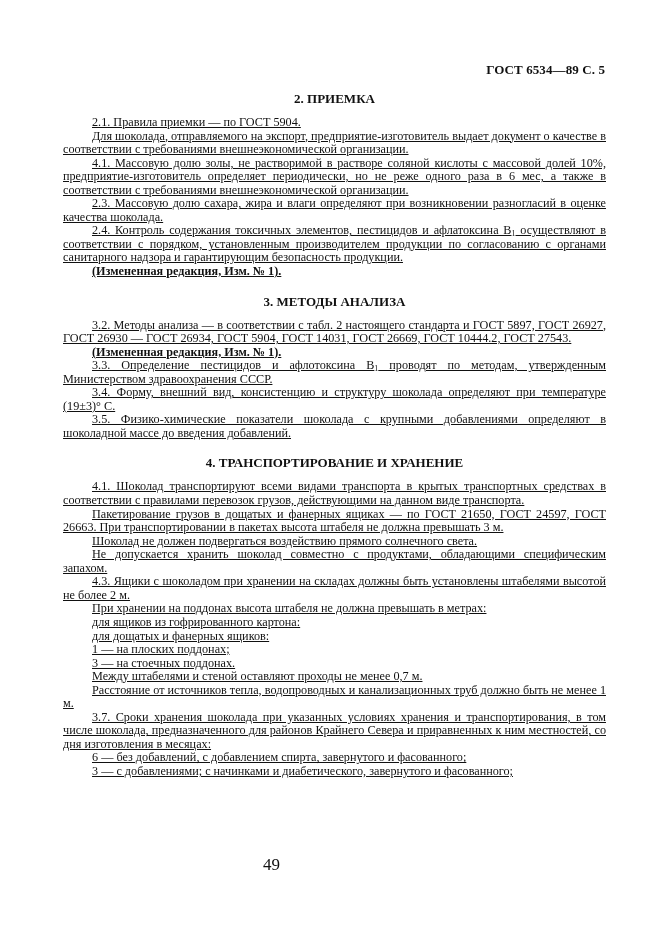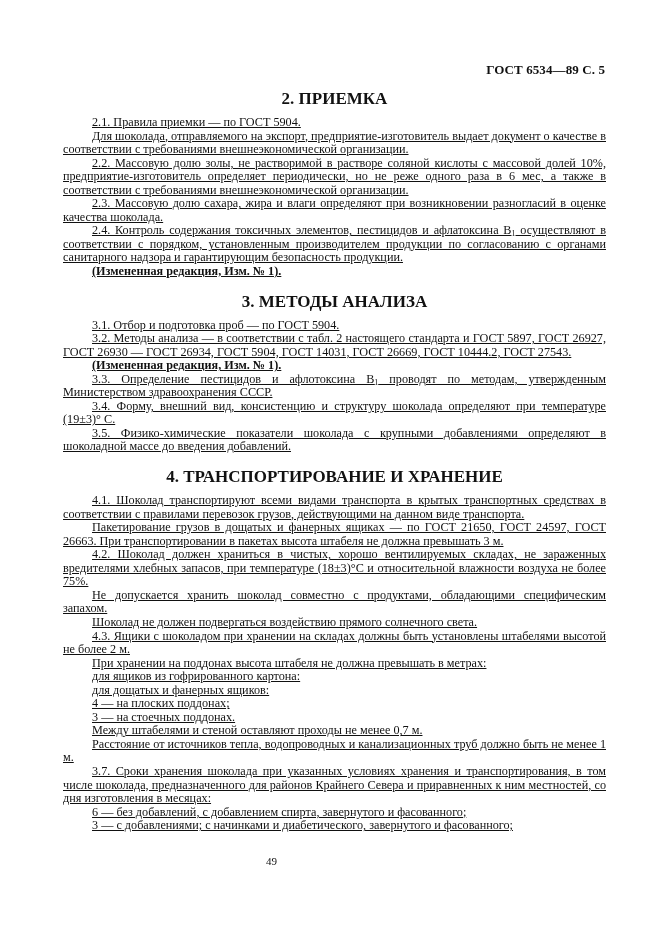--- a/index.html
+++ b/index.html
@@ -10,74 +10,72 @@
   }
   .header {
     position: absolute; top: 62px; right: 56px;
     font-weight: bold; font-size: 13px; letter-spacing: 0.1px;
   }
   .content {
     position: absolute; left: 63px; top: 92px; width: 543px;
     font-size: 12.2px; line-height: 13.55px;
   }
   .section-title {
-    text-align: center; font-weight: bold; font-size: 17px;
+    text-align: center; font-weight: bold; font-size: 13px;
     margin: 0; line-height: 14px;
   }
   p { margin: 0; text-align: justify; text-indent: 29px; text-decoration: underline; }
   .b { font-weight: bold; }
   .gap-title-after { height: 10px; }
   .gap-section { height: 16px; }
   sub { font-size: 8px; vertical-align: -2px; line-height: 0; }
   .pagenum {
     position: absolute; top: 855px; left: 0; width: 543px; text-align: center;
-    font-size: 11px;
+    font-size: 17px;
   }
 </style>
 </head>
 <body>
 
 <div class="header">ГОСТ 6534—89 С. 5</div>
 
 <div class="content">
 
   <h2 class="section-title">2. ПРИЕМКА</h2>
   <div class="gap-title-after"></div>
   <p>2.1. Правила приемки — по ГОСТ 5904.</p>
   <p>Для шоколада, отправляемого на экспорт, предприятие-изготовитель выдает документ о качестве в соответствии с требованиями внешнеэкономической организации.</p>
-  <p>2.2. Массовую долю золы, не растворимой в растворе соляной кислоты с массовой долей 10%, предприятие-изготовитель определяет периодически, но не реже одного раза в 6 мес, а также в соответствии с требованиями внешнеэкономической организации.</p>
+  <p>4.1. Массовую долю золы, не растворимой в растворе соляной кислоты с массовой долей 10%, предприятие-изготовитель определяет периодически, но не реже одного раза в 6 мес, а также в соответствии с требованиями внешнеэкономической организации.</p>
   <p>2.3. Массовую долю сахара, жира и влаги определяют при возникновении разногласий в оценке качества шоколада.</p>
   <p><span>2.4. Контроль содержания токсичных элементов, пестицидов и афлатоксина B</span><sub>1</sub><span> осуществляют в соответствии с порядком, установленным производителем продукции по согласованию с органами санитарного надзора и гарантирующим безопасность продукции.</span></p>
   <p class="b">(Измененная редакция, Изм. № 1).</p>
 
   <div class="gap-section"></div>
 
   <h2 class="section-title">3. МЕТОДЫ АНАЛИЗА</h2>
   <div class="gap-title-after"></div>
-  <p>3.1. Отбор и подготовка проб — по ГОСТ 5904.</p>
   <p>3.2. Методы анализа — в соответствии с табл. 2 настоящего стандарта и ГОСТ 5897, ГОСТ 26927, ГОСТ 26930 — ГОСТ 26934, ГОСТ 5904, ГОСТ 14031, ГОСТ 26669, ГОСТ 10444.2, ГОСТ 27543.</p>
   <p class="b">(Измененная редакция, Изм. № 1).</p>
   <p><span>3.3. Определение пестицидов и афлотоксина B</span><sub>1</sub><span> проводят по методам, утвержденным Министерством здравоохранения СССР.</span></p>
   <p>3.4. Форму, внешний вид, консистенцию и структуру шоколада определяют при температуре (19±3)° С.</p>
   <p>3.5. Физико-химические показатели шоколада с крупными добавлениями определяют в шоколадной массе до введения добавлений.</p>
 
   <div class="gap-section"></div>
 
   <h2 class="section-title">4. ТРАНСПОРТИРОВАНИЕ И ХРАНЕНИЕ</h2>
   <div class="gap-title-after"></div>
   <p>4.1. Шоколад транспортируют всеми видами транспорта в крытых транспортных средствах в соответствии с правилами перевозок грузов, действующими на данном виде транспорта.</p>
   <p>Пакетирование грузов в дощатых и фанерных ящиках — по ГОСТ 21650, ГОСТ 24597, ГОСТ 26663. При транспортировании в пакетах высота штабеля не должна превышать 3 м.</p>
-  <p>4.2. Шоколад должен храниться в чистых, хорошо вентилируемых складах, не зараженных вредителями хлебных запасов, при температуре (18±3)°С и относительной влажности воздуха не более 75%.</p>
+  <p>Шоколад не должен подвергаться воздействию прямого солнечного света.</p>
   <p>Не допускается хранить шоколад совместно с продуктами, обладающими специфическим запахом.</p>
-  <p>Шоколад не должен подвергаться воздействию прямого солнечного света.</p>
   <p>4.3. Ящики с шоколадом при хранении на складах должны быть установлены штабелями высотой не более 2 м.</p>
   <p>При хранении на поддонах высота штабеля не должна превышать в метрах:</p>
   <p>для ящиков из гофрированного картона:</p>
   <p>для дощатых и фанерных ящиков:</p>
-  <p>4 — на плоских поддонах;</p>
+  <p>1 — на плоских поддонах;</p>
   <p>3 — на стоечных поддонах.</p>
   <p>Между штабелями и стеной оставляют проходы не менее 0,7 м.</p>
   <p>Расстояние от источников тепла, водопроводных и канализационных труб должно быть не менее 1 м.</p>
   <p>3.7. Сроки хранения шоколада при указанных условиях хранения и транспортирования, в том числе шоколада, предназначенного для районов Крайнего Севера и приравненных к ним местностей, со дня изготовления в месяцах:</p>
   <p>6 — без добавлений, с добавлением спирта, завернутого и фасованного;</p>
   <p>3 — с добавлениями; с начинками и диабетического, завернутого и фасованного;</p>
 </div>
 
 <div class="pagenum">49</div>
 

